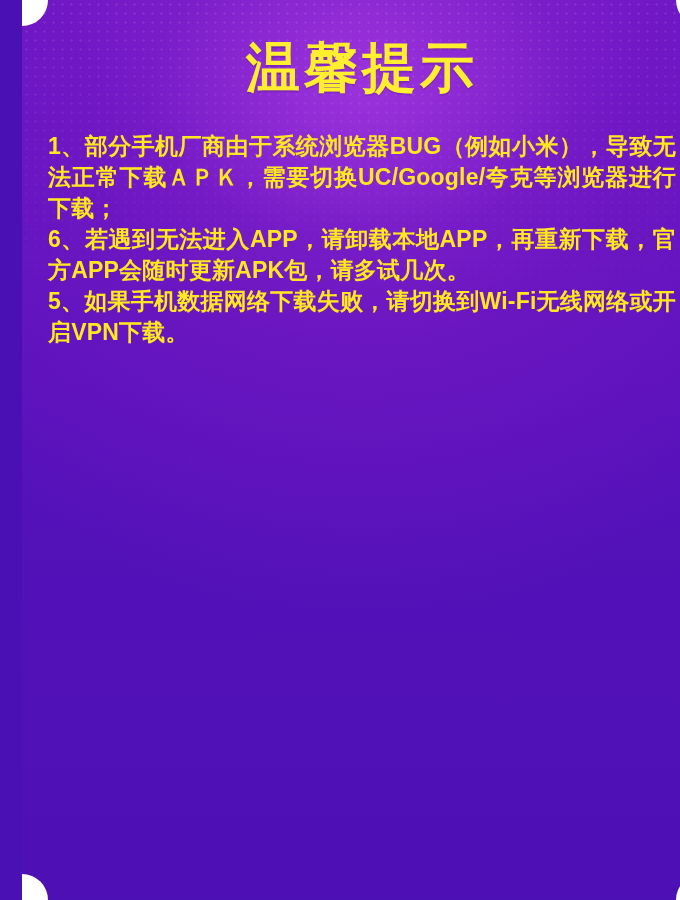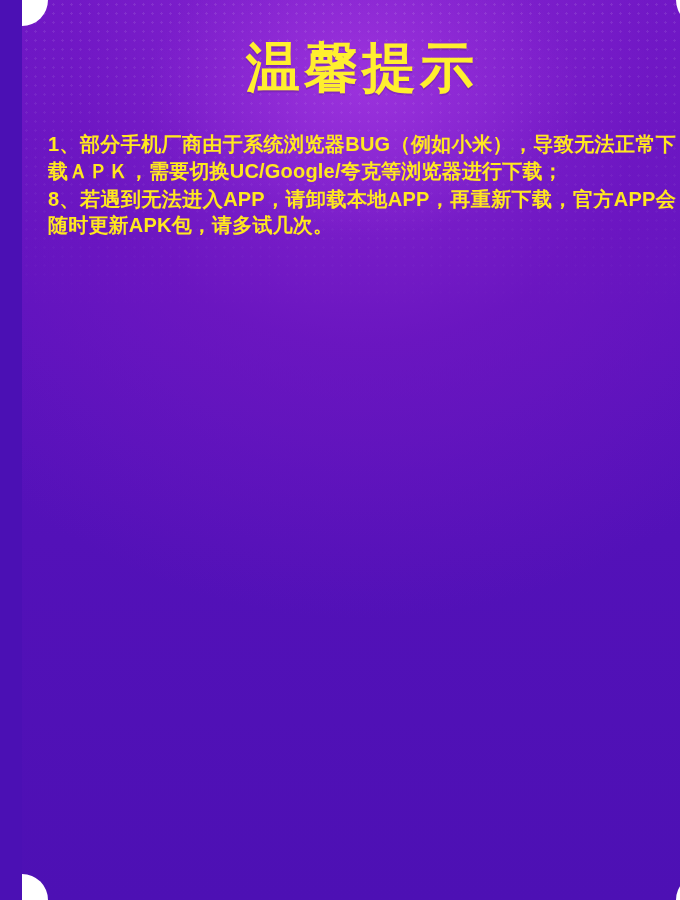--- a/index.html
+++ b/index.html
@@ -58,21 +58,21 @@
     padding-top: 38px;
     line-height: 1.1;
     text-shadow: 0 2px 0 rgba(0,0,0,0.12);
     z-index: 3;
   }
   .body-text {
     position: relative;
     z-index: 3;
     margin: 34px 26px 0 26px;
     color: #ffe81f;
-    font-size: 20px;
+    font-size: 23px;
     font-weight: bold;
     line-height: 1.33;
     letter-spacing: 0.2px;
   }
   .para {
     margin: 0 0 1px 0;
     text-align: justify;
     text-justify: inter-ideograph;
   }
   .rounded-corner-tl, .rounded-corner-tr, .rounded-corner-bl, .rounded-corner-br {
@@ -92,20 +92,21 @@
 <body>
 
 <div class="card">
   <div class="glow"></div>
   <div class="dots"></div>
 
   <div class="title">温馨提示</div>
 
   <div class="body-text">
     <p class="para">1、部分手机厂商由于系统浏览器BUG（例如小米），导致无法正常下载ＡＰＫ，需要切换UC/Google/夸克等浏览器进行下载；</p>
-    <p class="para">8、若遇到无法进入APP，请卸载本地APP，再重新下载，官方APP会随时更新APK包，请多试几次。</p>
+    <p class="para">6、若遇到无法进入APP，请卸载本地APP，再重新下载，官方APP会随时更新APK包，请多试几次。</p>
+    <p class="para">5、如果手机数据网络下载失败，请切换到Wi-Fi无线网络或开启VPN下载。</p>
   </div>
 
   <div class="rounded-corner-tl"></div>
   <div class="rounded-corner-tr"></div>
   <div class="rounded-corner-bl"></div>
   <div class="rounded-corner-br"></div>
 </div>
 
 </body></html>

